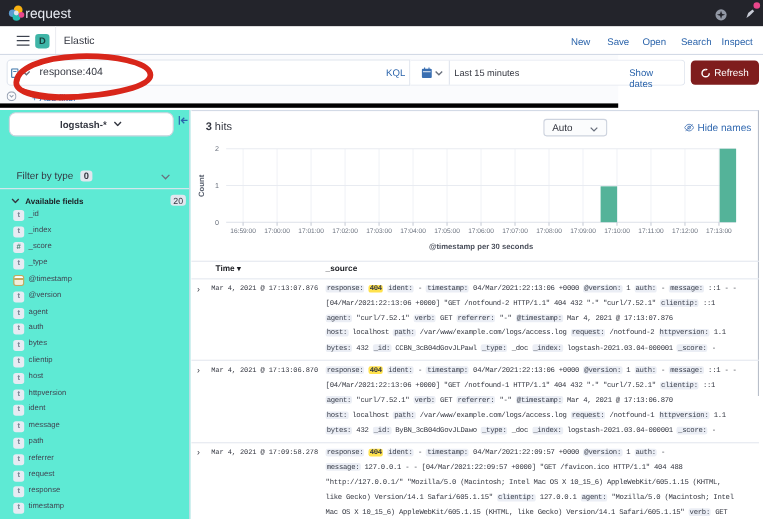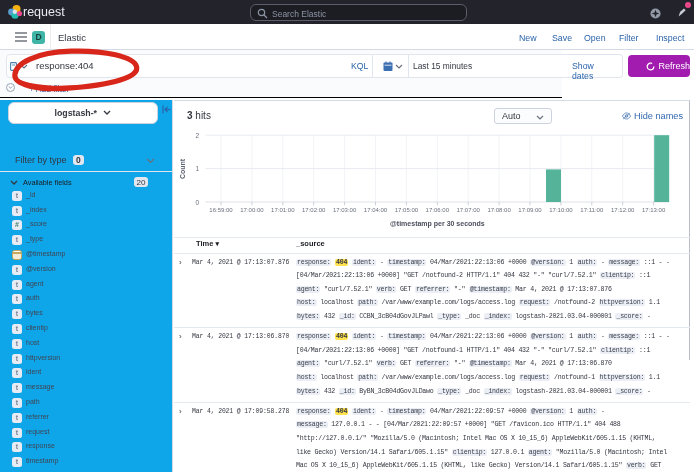--- a/index.html
+++ b/index.html
@@ -8,39 +8,39 @@
 #topbar{position:absolute;left:0;top:0;width:694px;height:24px;background:#23242b}
 #topbar .brand{position:absolute;left:23px;top:5px;color:#e8ebf2;font-size:12.5px}
 #searchbox{position:absolute;left:250px;top:4px;width:217px;height:17px;border:1px solid #5a5e6b;border-radius:6px;background:#1c1d23}
 #searchbox .ph{position:absolute;left:21px;top:3.5px;font-size:8.5px;color:#8c93a2}
 
 #navbar{position:absolute;left:0;top:24px;width:694px;height:26px;background:#fff;border-bottom:1px solid #d3dae6}
 #dbadge{position:absolute;left:32px;top:7px;width:13px;height:13px;border-radius:3px;background:#3fb5a7;color:#173f3c;font-size:8.5px;font-weight:bold;text-align:center;line-height:13px}
 #navbar .title{position:absolute;left:58px;top:7.5px;font-size:9.5px;color:#343741}
 .navlink{position:absolute;top:9px;font-size:8.8px;color:#2b64ab}
 
-#querysec{position:absolute;left:0;top:50px;width:562px;height:48px;background:#fafbfd;border-bottom:1px solid #000000}
+#querysec{position:absolute;left:0;top:50px;width:562px;height:48px;background:#fafbfd;border-bottom:4px solid #000000}
 .qbox{position:absolute;background:#fff;border:1px solid #e0e5ee;top:4px;height:24px}
 #qinput{left:6px;width:367px;border-radius:4px 0 0 4px}
 #qdate{left:373px;width:250px;border-left:none;border-radius:0 4px 4px 0}
 #qtext{position:absolute;left:36px;top:10px;font-size:9.5px;color:#343741}
 #kql{position:absolute;left:351px;top:11px;font-size:8.7px;color:#2b64ab}
 #lastmin{position:absolute;left:413px;top:11px;font-size:8.4px;color:#343741}
 #showdates{position:absolute;left:572px;top:11px;font-size:8.7px;color:#2b64ab}
-#refreshbtn{position:absolute;left:628px;top:5px;width:62px;height:22px;background:#a21caf;border-radius:4px;color:#fff;font-size:9px;text-align:right;line-height:22px}
+#refreshbtn{position:absolute;left:628px;top:5px;width:62px;height:22px;background:#7f1d1d;border-radius:4px;color:#fff;font-size:9px;text-align:center;line-height:22px}
 #addfilter{position:absolute;left:29px;top:33.5px;font-size:8.5px;color:#2b64ab}
 
-#sidebar{position:absolute;left:0;top:100px;width:173px;height:372px;background:#0ea5e9;border-right:1px solid #d3dae6}
+#sidebar{position:absolute;left:0;top:100px;width:173px;height:372px;background:#5eead4;border-right:1px solid #d3dae6}
 #ipbtn{position:absolute;left:8px;top:2px;width:150px;height:22px;background:#fff;border:1px solid #cdd3de;border-radius:6px;text-align:center;font-weight:bold;font-size:8.8px;line-height:21px;color:#343741}
 #fsearch{position:absolute;left:8px;top:28px;width:150px;height:17px;background:#fff;border:1px solid #cdd3de;border-radius:5px}
 #fsearch .ph{position:absolute;left:22px;top:4px;font-size:9px;color:#959ca9}
 #ftype{position:absolute;left:15px;top:55px;font-size:9px;color:#343741}
 #ftype .badge{display:inline-block;background:#e2e6ee;border-radius:3px;padding:0 3px;font-size:8.5px;font-weight:bold;margin-left:4px}
-#avail{position:absolute;left:23px;top:77.5px;font-size:7.3px;font-weight:normal;color:#1a1c21}
-#availbadge{position:absolute;left:134px;top:77px;background:#e2e6ee;border-radius:3px;padding:0.5px 2.5px;font-size:8px;font-weight:normal;color:#343741}
+#avail{position:absolute;left:23px;top:77.5px;font-size:7.3px;font-weight:bold;color:#1a1c21}
+#availbadge{position:absolute;left:155px;top:77px;background:#e2e6ee;border-radius:3px;padding:0.5px 2.5px;font-size:8px;font-weight:normal;color:#343741}
 .fldrow{position:absolute;left:12px;height:11px;font-size:7px;color:#404552;white-space:nowrap}
 .fldico{display:inline-block;width:10px;height:10px;border-radius:2.5px;background:#e7ebf3;color:#7a8292;font-size:7px;text-align:center;line-height:10px;vertical-align:top;margin-right:4px;font-weight:bold}
 
 #main{position:absolute;left:174px;top:100px;width:516px;height:260px;background:#fff;border-top:1px solid #d3dae6;border-right:1.5px solid #b9bfca}
 #hits{position:absolute;left:13px;top:8.5px;font-size:10px}
 #dtrange{position:absolute;left:90.5px;top:10px;font-size:8.5px;color:#343741}
 #autosel{position:absolute;left:320px;top:7px;width:58px;height:16px;border:1px solid #cdd3de;border-radius:3px;background:#fbfcfd;font-size:9px;color:#343741;line-height:15px;padding-left:7px}
 #hidechart{position:absolute;left:460px;top:9.5px;font-size:9.2px;color:#336ab1}
 
 .thead{position:absolute;font-weight:bold;font-size:7.5px;color:#1a1c21}
@@ -55,27 +55,20 @@
 
 <div id="topbar">
   <svg class="abs" style="left:7px;top:4px" width="16" height="16" viewBox="0 0 16 16">
     <circle cx="9.5" cy="5" r="4" fill="#f9b110"></circle>
     <circle cx="4.5" cy="8" r="3.4" fill="#5b9bd0"></circle>
     <circle cx="8" cy="11.2" r="3.6" fill="#24bbb1"></circle>
     <circle cx="12.5" cy="9.5" r="2.6" fill="#e9478b"></circle>
     <circle cx="7.8" cy="7.8" r="2.2" fill="#dfe4ec"></circle>
   </svg>
   <div class="brand">request</div>
-  <div id="searchbox">
-    <svg class="abs" style="left:6px;top:3px" width="11" height="11" viewBox="0 0 11 11">
-        <circle cx="4.5" cy="4.5" r="3.2" fill="none" stroke="#8c93a2" stroke-width="1.2"></circle>
-        <line x1="7" y1="7" x2="10" y2="10" stroke="#8c93a2" stroke-width="1.2"></line>
-      </svg>
-    <div class="ph">Search Elastic</div>
-  </div>
   <svg class="abs" style="left:650px;top:8px" width="11" height="11" viewBox="0 0 13 13">
       <circle cx="6.5" cy="6.5" r="6" fill="#9298a5"></circle>
       <path d="M6.5 2 L7.6 5.4 L11 6.5 L7.6 7.6 L6.5 11 L5.4 7.6 L2 6.5 L5.4 5.4 Z" fill="#23242b"></path>
     </svg>
     <svg class="abs" style="left:677px;top:7px" width="11" height="11" viewBox="0 0 14 14">
       <path d="M2 12 L4 6 L9 2 L11 4 L6 9 Z" fill="#c8ccd6"></path>
     </svg>
   <div class="abs" style="left:685px;top:2px;width:6px;height:6px;border-radius:50%;background:#e9478b"></div>
 </div>
 
@@ -86,21 +79,21 @@
         <line x1="0" y1="5" x2="12" y2="5"></line>
         <line x1="0" y1="9" x2="12" y2="9"></line>
       </g>
     </svg>
   <div class="abs" style="left:50px;top:0;width:1px;height:25px;background:#ecedf1"></div>
   <div id="dbadge">D</div>
   <div class="title">Elastic</div>
   <div class="navlink" style="left:519px">New</div>
   <div class="navlink" style="left:552px">Save</div>
   <div class="navlink" style="left:584px">Open</div>
-  <div class="navlink" style="left:619px">Filter</div>
+  <div class="navlink" style="left:619px">Search</div>
   <div class="navlink" style="left:656px">Inspect</div>
 </div>
 
 <div id="querysec">
   <div class="qbox" id="qinput"></div>
   <div class="qbox" id="qdate"></div>
   <svg class="abs" style="left:9.5px;top:12px" width="7" height="9" viewBox="0 0 7 9">
       <rect x="0.6" y="0.6" width="5.8" height="7.8" rx="0.8" fill="none" stroke="#4a7fae" stroke-width="1.1"></rect>
       <line x1="2" y1="3" x2="5" y2="3" stroke="#4a7fae" stroke-width="0.9"></line>
     </svg>

